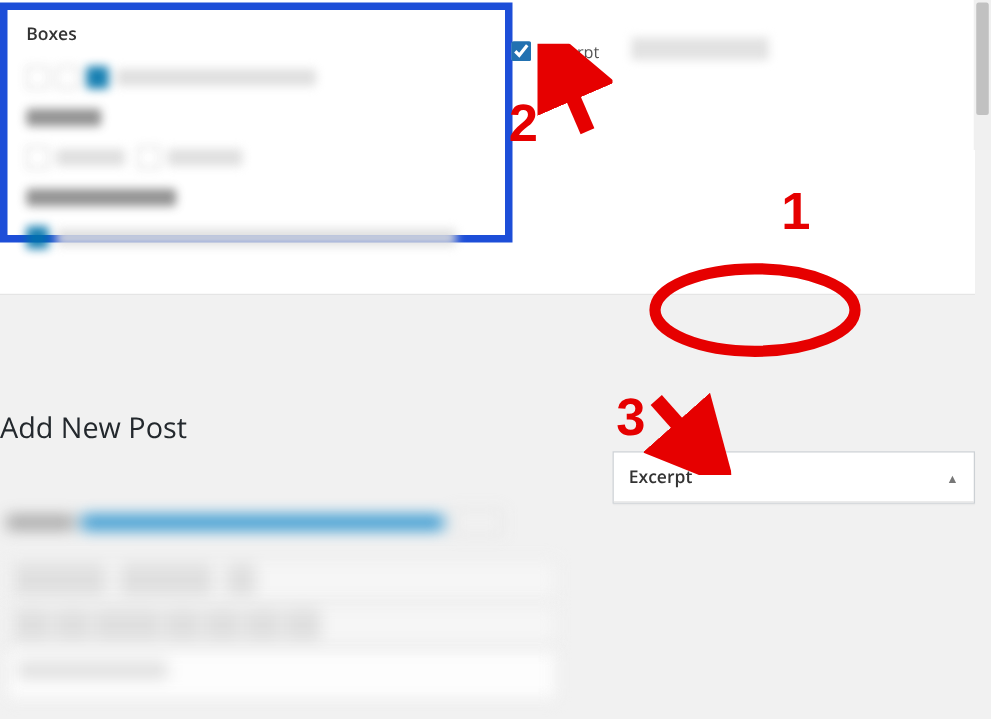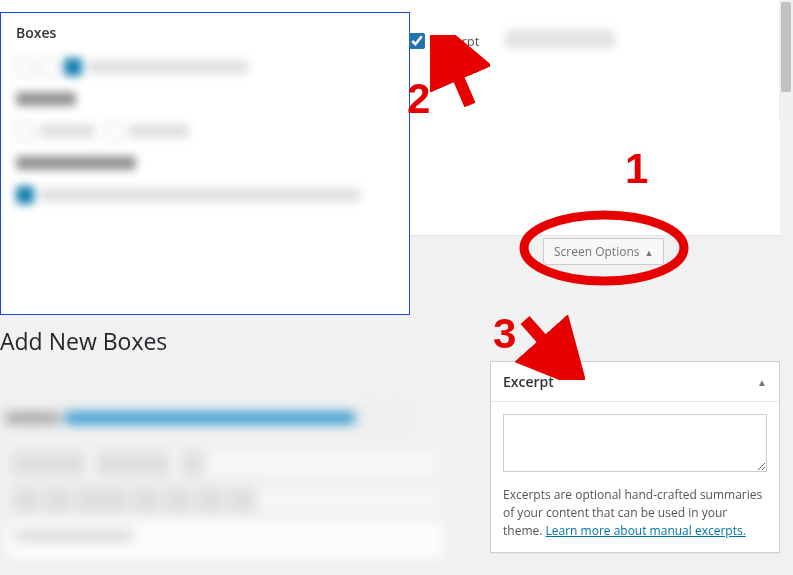--- a/index.html
+++ b/index.html
@@ -2,21 +2,21 @@
 <html><head>
 <meta charset="utf-8">
 <style>
 html,body{margin:0;padding:0;font-family:"Open Sans","Segoe UI",Arial,sans-serif;font-size:13px;color:#333;background:#f1f1f1}
 .stage{position:relative;width:793px;height:575px;overflow:hidden;background:#f1f1f1}
 .panel{position:absolute;background:#fff}
 .blur{filter:blur(4px);opacity:0.9}
 .blur-strong{filter:blur(6px);opacity:0.85}
 .scroll-track{position:absolute;right:0;top:0;width:14px;height:120px;background:#f0f0f0}
 .scroll-thumb{position:absolute;right:2px;top:2px;width:10px;height:90px;background:#c1c1c1;border-radius:2px}
-.boxes-panel{left:0;top:12px;width:410px;height:303px;border:1px solid #1d4ed8;padding:10px 15px;box-sizing:border-box}
+.boxes-panel{left:0;top:2px;width:410px;height:192px;border:6px solid #1d4ed8;padding:10px 15px;box-sizing:border-box}
 .boxes-panel h4{margin:0 0 12px 0;font-weight:600;color:#333;font-size:14px}
 .blur-line{height:14px;background:#ddd;border-radius:3px;margin:6px 0}
 .blur-line.shorter{width:160px}
 .blur-chk{display:inline-block;width:16px;height:16px;border:1px solid #bbb;border-radius:2px;vertical-align:middle;margin-right:6px}
 .blur-blue{background:#0073aa}
 .blur-row{margin:12px 0}
 .chk-excerpt{position:absolute;left:405px;top:30px;display:flex;align-items:center;gap:6px;font-size:13px;color:#555}
 .chk-excerpt input{width:16px;height:16px;accent-color:#2271b1}
 .chk-blurred{position:absolute;left:505px;top:30px;width:110px;height:18px;background:#e2e2e2;filter:blur(4px)}
 .screen-options{position:absolute;left:543px;top:238px;border:1px solid #ccc;background:#f7f7f7;padding:4px 10px;font-size:12px;color:#72777c;border-radius:0 0 3px 3px}
@@ -67,25 +67,22 @@
   <label class="chk-excerpt">
     <input type="checkbox" checked="" style="">
     <span>Excerpt</span>
   </label>
   <div class="chk-blurred"></div>
 
   <div class="scroll-track">
     <div class="scroll-thumb"></div>
   </div>
 
-  <div class="screen-options">
-    <span>Screen Options</span><span class="tri">▲</span>
-  </div>
 
-  <h1 class="page-title">Add New Boxes</h1>
+  <h1 class="page-title">Add New Post</h1>
 
 
   <div class="permalink-row blur-strong">
     <div class="lbl"></div>
       <div class="lnk"></div>
       <div class="ok"></div>
   </div>
 
   <div class="toolbar blur-strong">
     <div class="btn"></div>
@@ -104,26 +101,20 @@
       <div class="b"></div>
   </div>
   <div class="editor-body blur-strong">
     <div class="t"></div>
   </div>
 
   <div class="excerpt-box">
     <div class="hdr">
       <span>Excerpt</span>
       <span class="caret">▲</span>
-    </div>
-    <div class="body">
-      <textarea style=""></textarea>
-      <div class="help">
-        <span>Excerpts are optional hand-crafted summaries of your content that can be used in your theme. </span><a href="#">Learn more about manual excerpts.</a>
-      </div>
     </div>
   </div>
 
   <div class="ann" style="left:625px;top:145px">1</div>
 
   <div class="circle-ann">
     <svg width="190" height="90">
       <ellipse cx="90" cy="48" rx="80" ry="33" fill="none" stroke="#e60000" stroke-width="9"></ellipse>
     </svg>
   </div>

